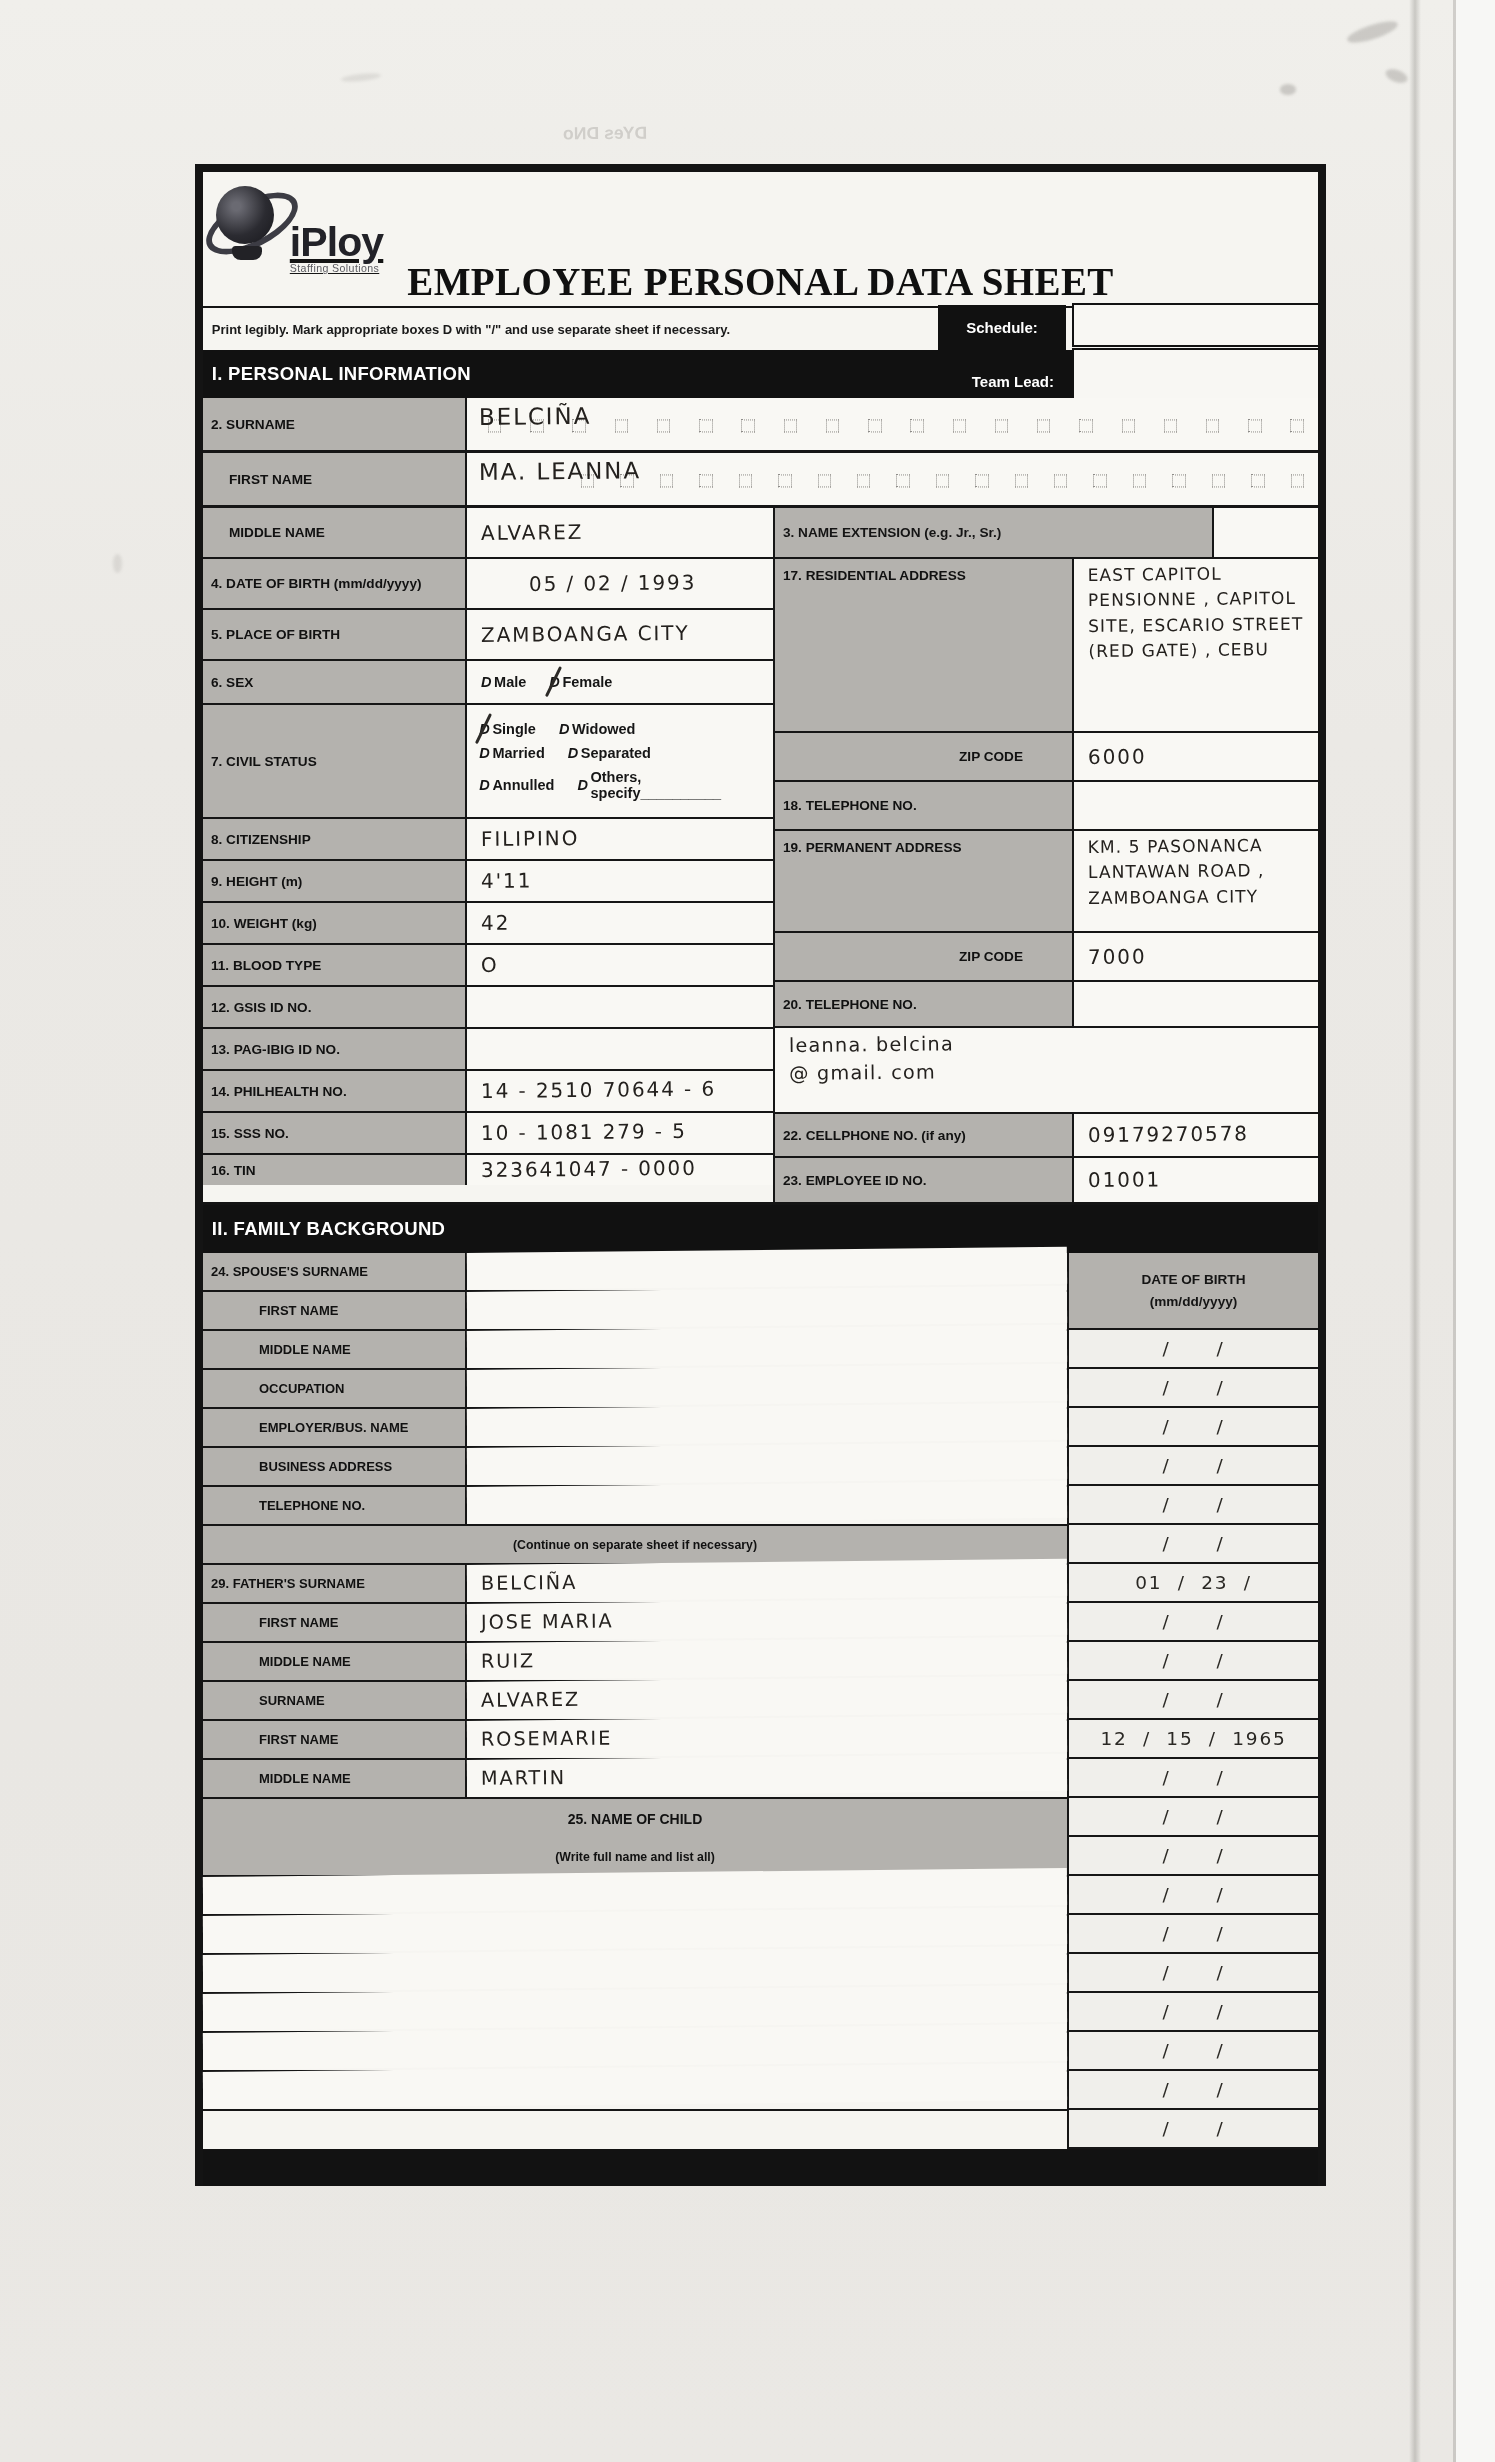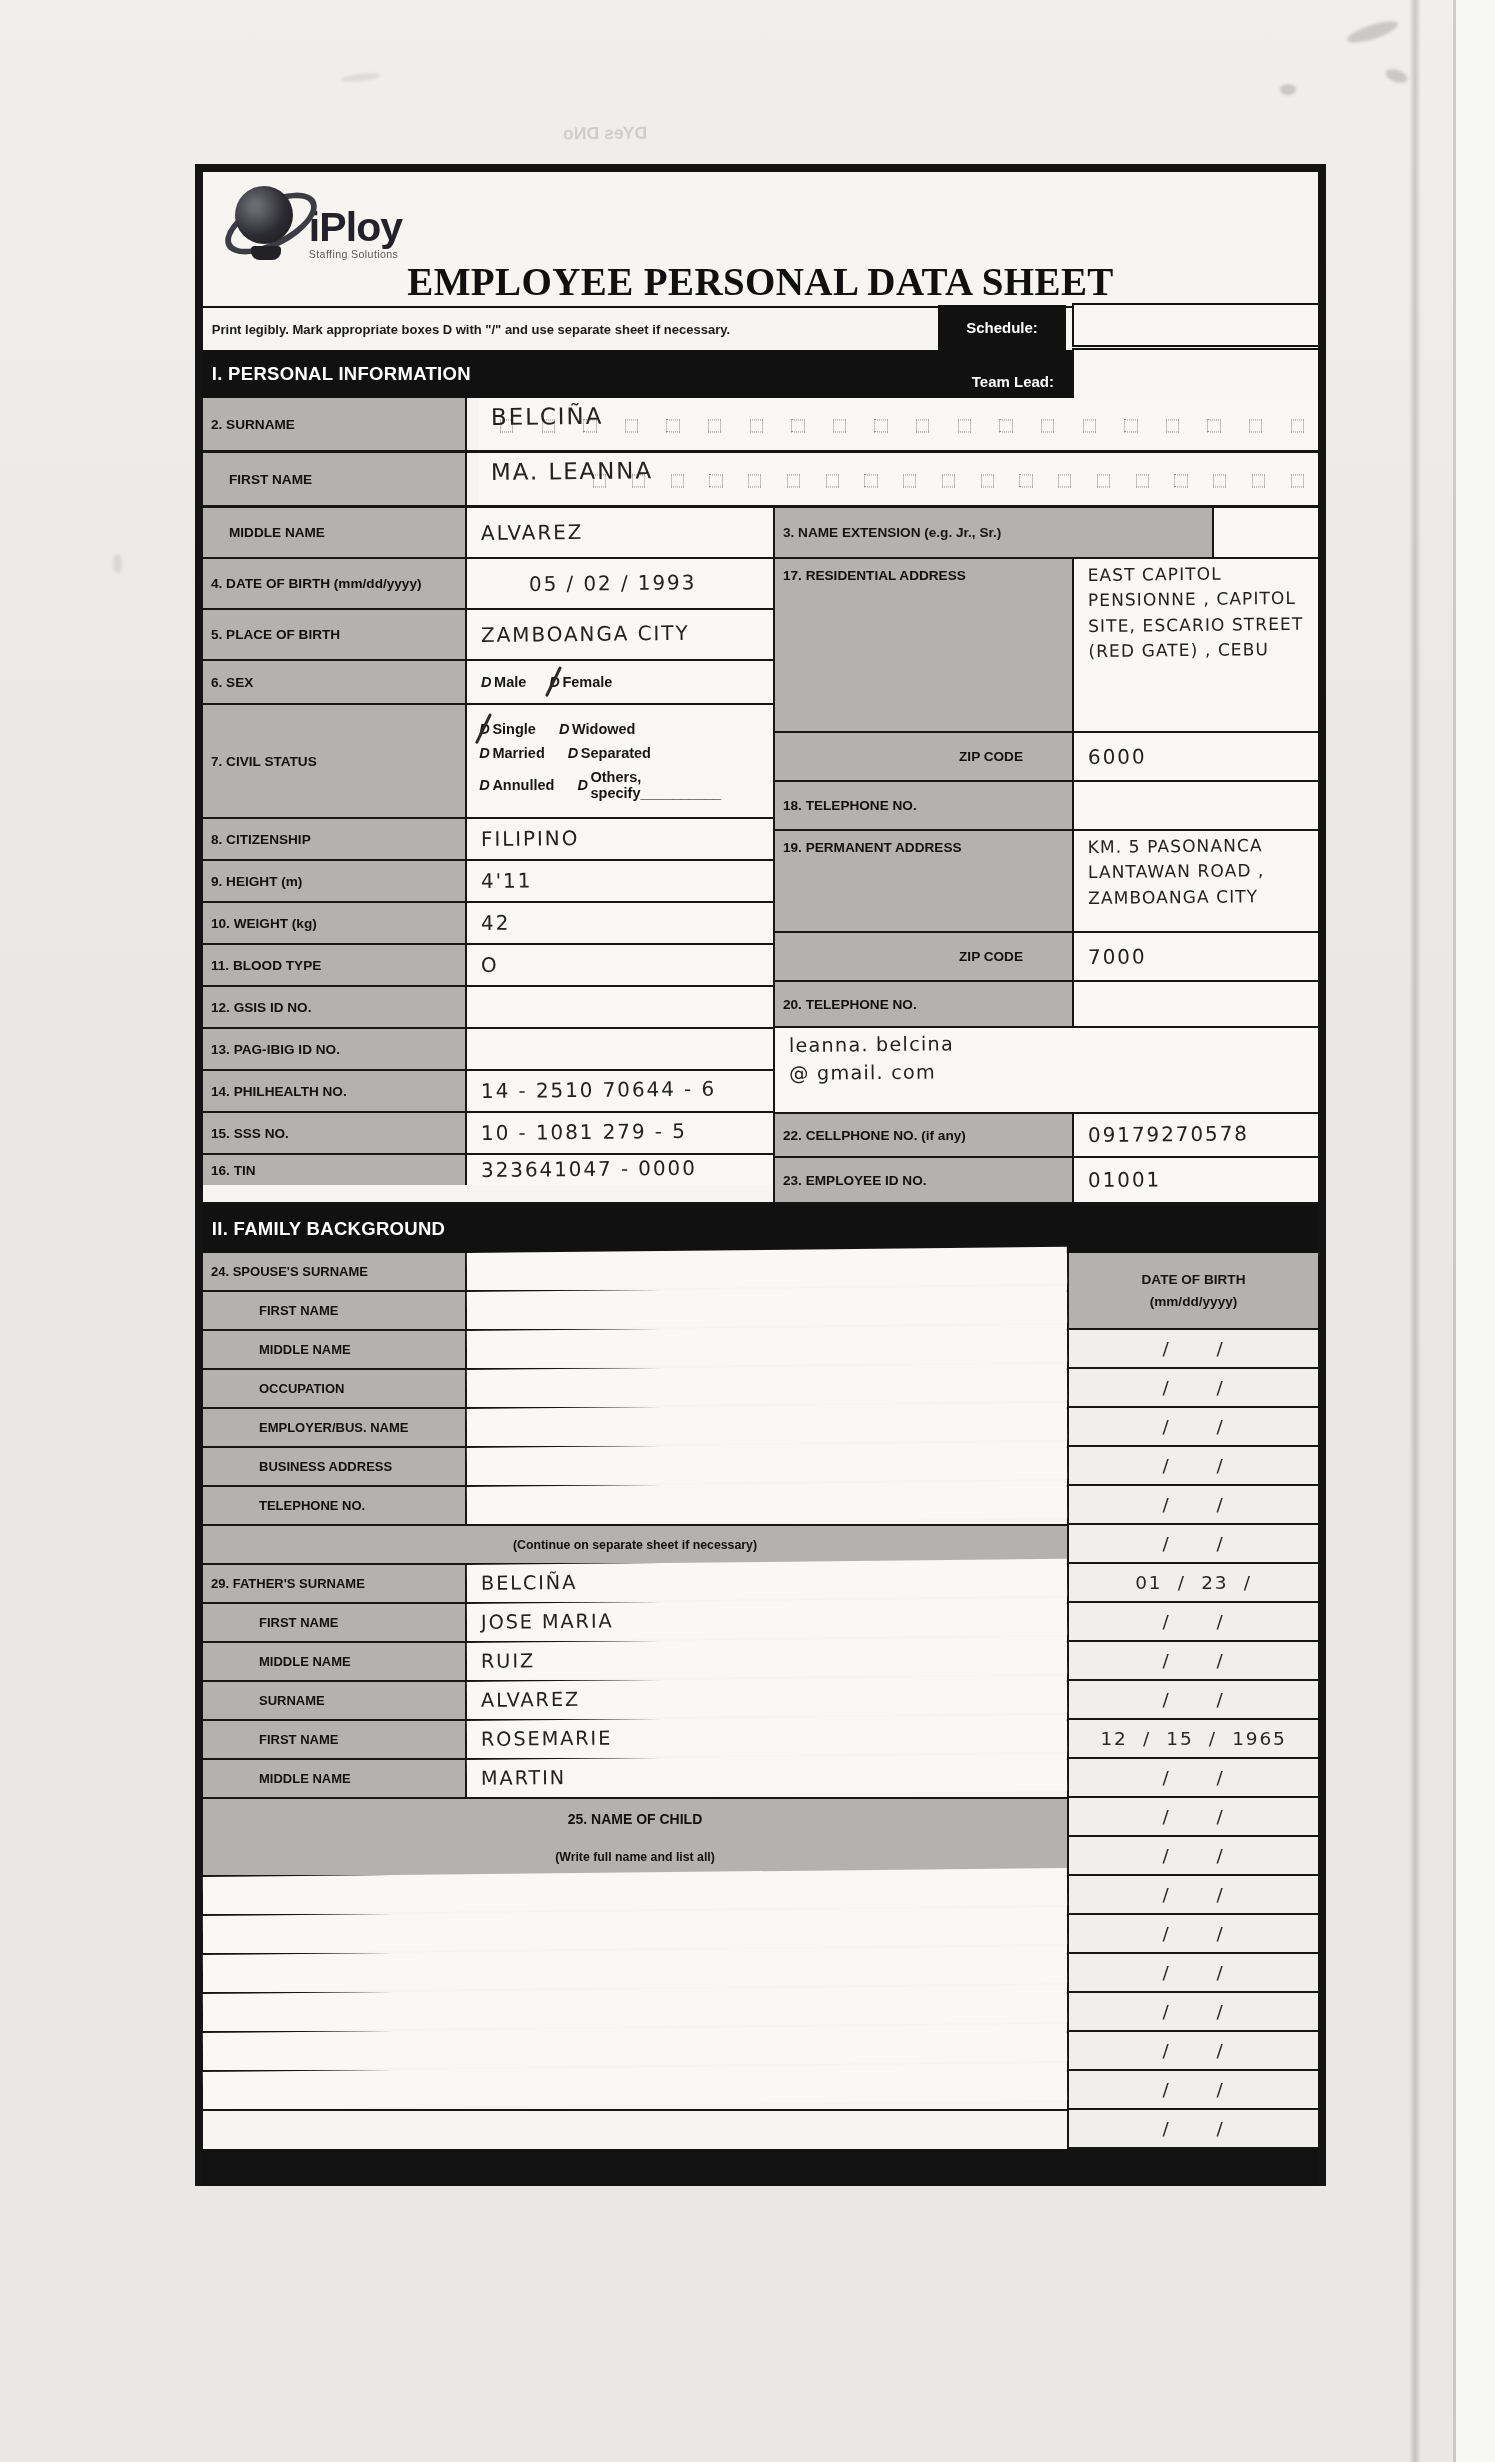--- a/index.html
+++ b/index.html
@@ -15,21 +15,21 @@
   .bleedline{position:absolute;height:2.6px;background:rgba(80,78,74,.10);}
 
   
   .bt{position:absolute;transform:scaleX(-1) rotate(.5deg);color:#b7b5b0;opacity:.55;
       font-weight:700;white-space:nowrap;pointer-events:none;}
 
   
   .form{position:absolute;left:195px;top:164px;width:1131px;box-sizing:border-box;
         border:8px solid #141414;border-bottom:none;background:#f6f5f1;}
   .hdr{position:relative;height:134px;background:#f6f5f1;}
-  .logo{position:absolute;left:23px;top:5.3px;display:flex;align-items:center;}
+  .logo{position:absolute;left:4px;top:5.3px;display:flex;align-items:flex-end;text-decoration:underline;}
   .globe{position:relative;width:81px;height:97px;}
   .globe-ball{position:absolute;left:8.8px;top:8.8px;width:58px;height:58px;border-radius:50%;
         background:radial-gradient(circle at 35% 35%,#6a6a72 8%,#2b2b31 55%,#17171b);}
   .globe-ring{position:absolute;left:-5.3px;top:23px;width:88px;height:35px;border:6.2px solid #3c3c44;
         border-radius:50%;transform:rotate(-27deg);}
   .globe-base{position:absolute;left:24.6px;top:69px;width:30px;height:14px;background:#222226;
         border-radius:3.5px 3.5px 8.8px 8.8px;}
   .logo-text{margin-left:1.8px;margin-top:12.3px;}
   .brand{font-size:41px;font-weight:700;color:#222228;letter-spacing:-0.9px;}
   .tagline{font-size:10.6px;color:#5a5a60;margin-top:-3.5px;letter-spacing:0.4px;}
@@ -43,21 +43,21 @@
   .sched-box{position:absolute;right:-1.8px;top:-5.3px;height:44px;width:248px;background:#f8f7f3;
         border:2.6px solid #121212;box-sizing:border-box;}
 
   .sec-bar{position:relative;height:48px;background:#111;color:#fff;display:flex;align-items:center;}
   .sec-bar .bar-title{padding-left:8.8px;font-size:18.5px;font-weight:700;letter-spacing:0.3px;}
   .tl-label{position:absolute;right:264px;bottom:8px;font-size:15px;font-weight:700;color:#fff;}
   .tl-box{position:absolute;right:-1.8px;top:-1.8px;height:52px;width:248px;background:#f8f7f3;
         border:2.6px solid #121212;box-sizing:border-box;}
 
   
-  .row{display:flex;box-sizing:border-box;border-bottom:3.5px solid #161616;gap:12px;}
+  .row{display:flex;box-sizing:border-box;border-bottom:3.5px solid #161616;}
   .p-label{width:264px;box-sizing:border-box;background:#b4b2ae;border-right:2.6px solid #161616;
         font-size:13.6px;font-weight:700;display:flex;align-items:center;padding-left:8px;color:#111;}
   .p-label.indent{padding-left:26px;}
   .p-value{flex:1;background:#f9f8f4;display:flex;align-items:center;padding-left:14px;box-sizing:border-box;position:relative;}
 
   .name-value{flex:1;background:#f9f8f4;position:relative;}
   .cb-strip{position:absolute;left:21px;right:14px;top:50%;transform:translateY(-34%);
         display:flex;justify-content:space-between;}
   .cb-strip.shift{left:114px;}
   .cb{width:11.4px;height:11.4px;border:1.8px dotted #8f8d89;display:inline-block;background:transparent;}

